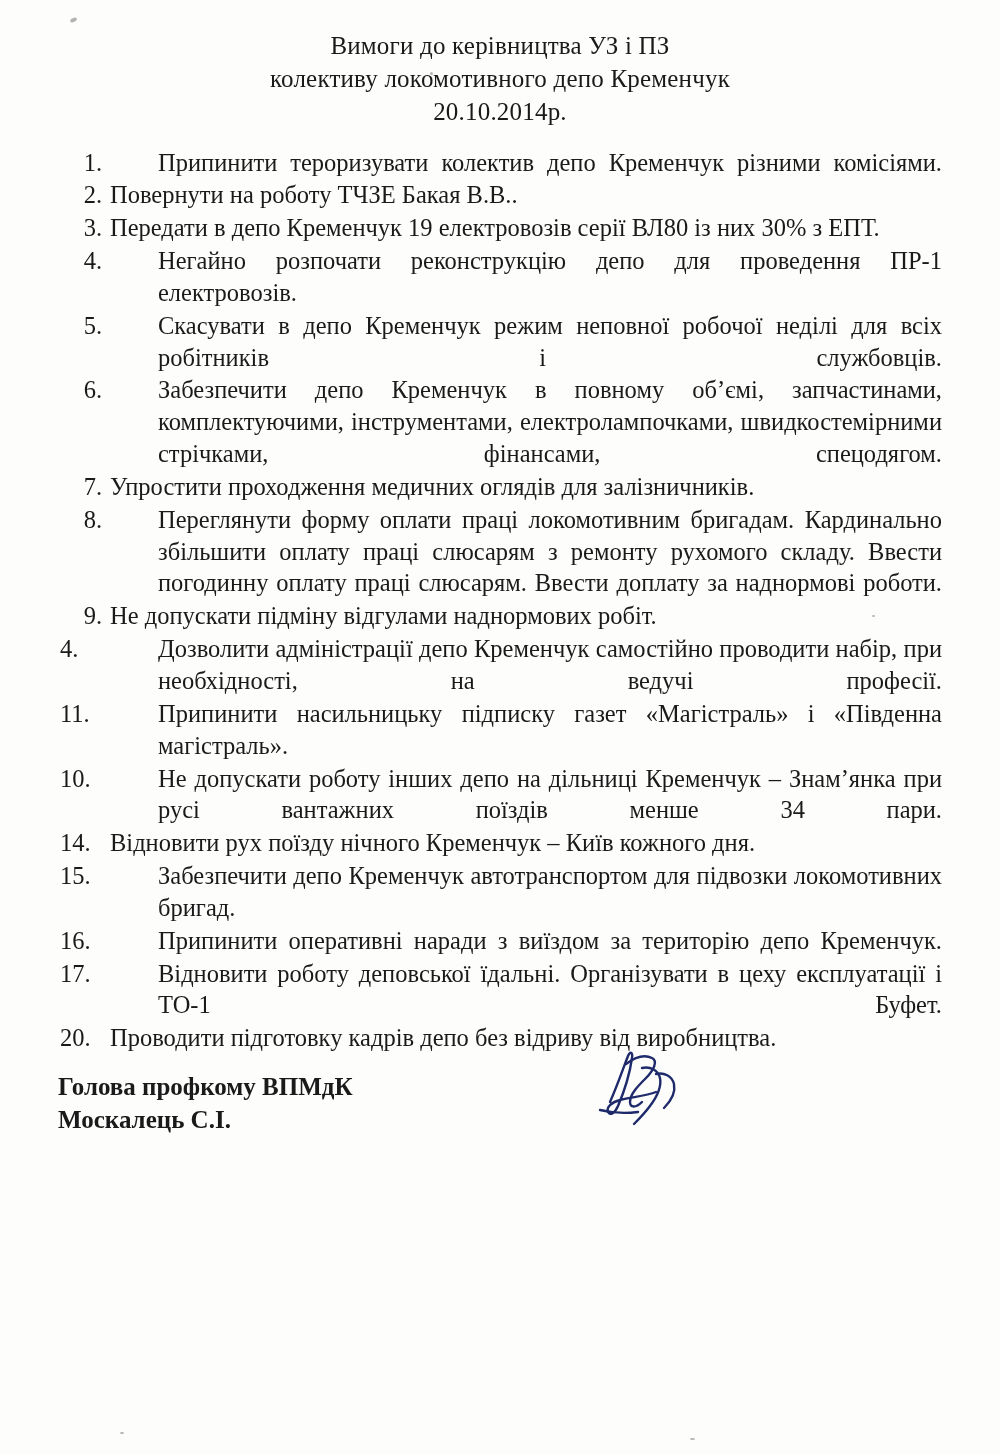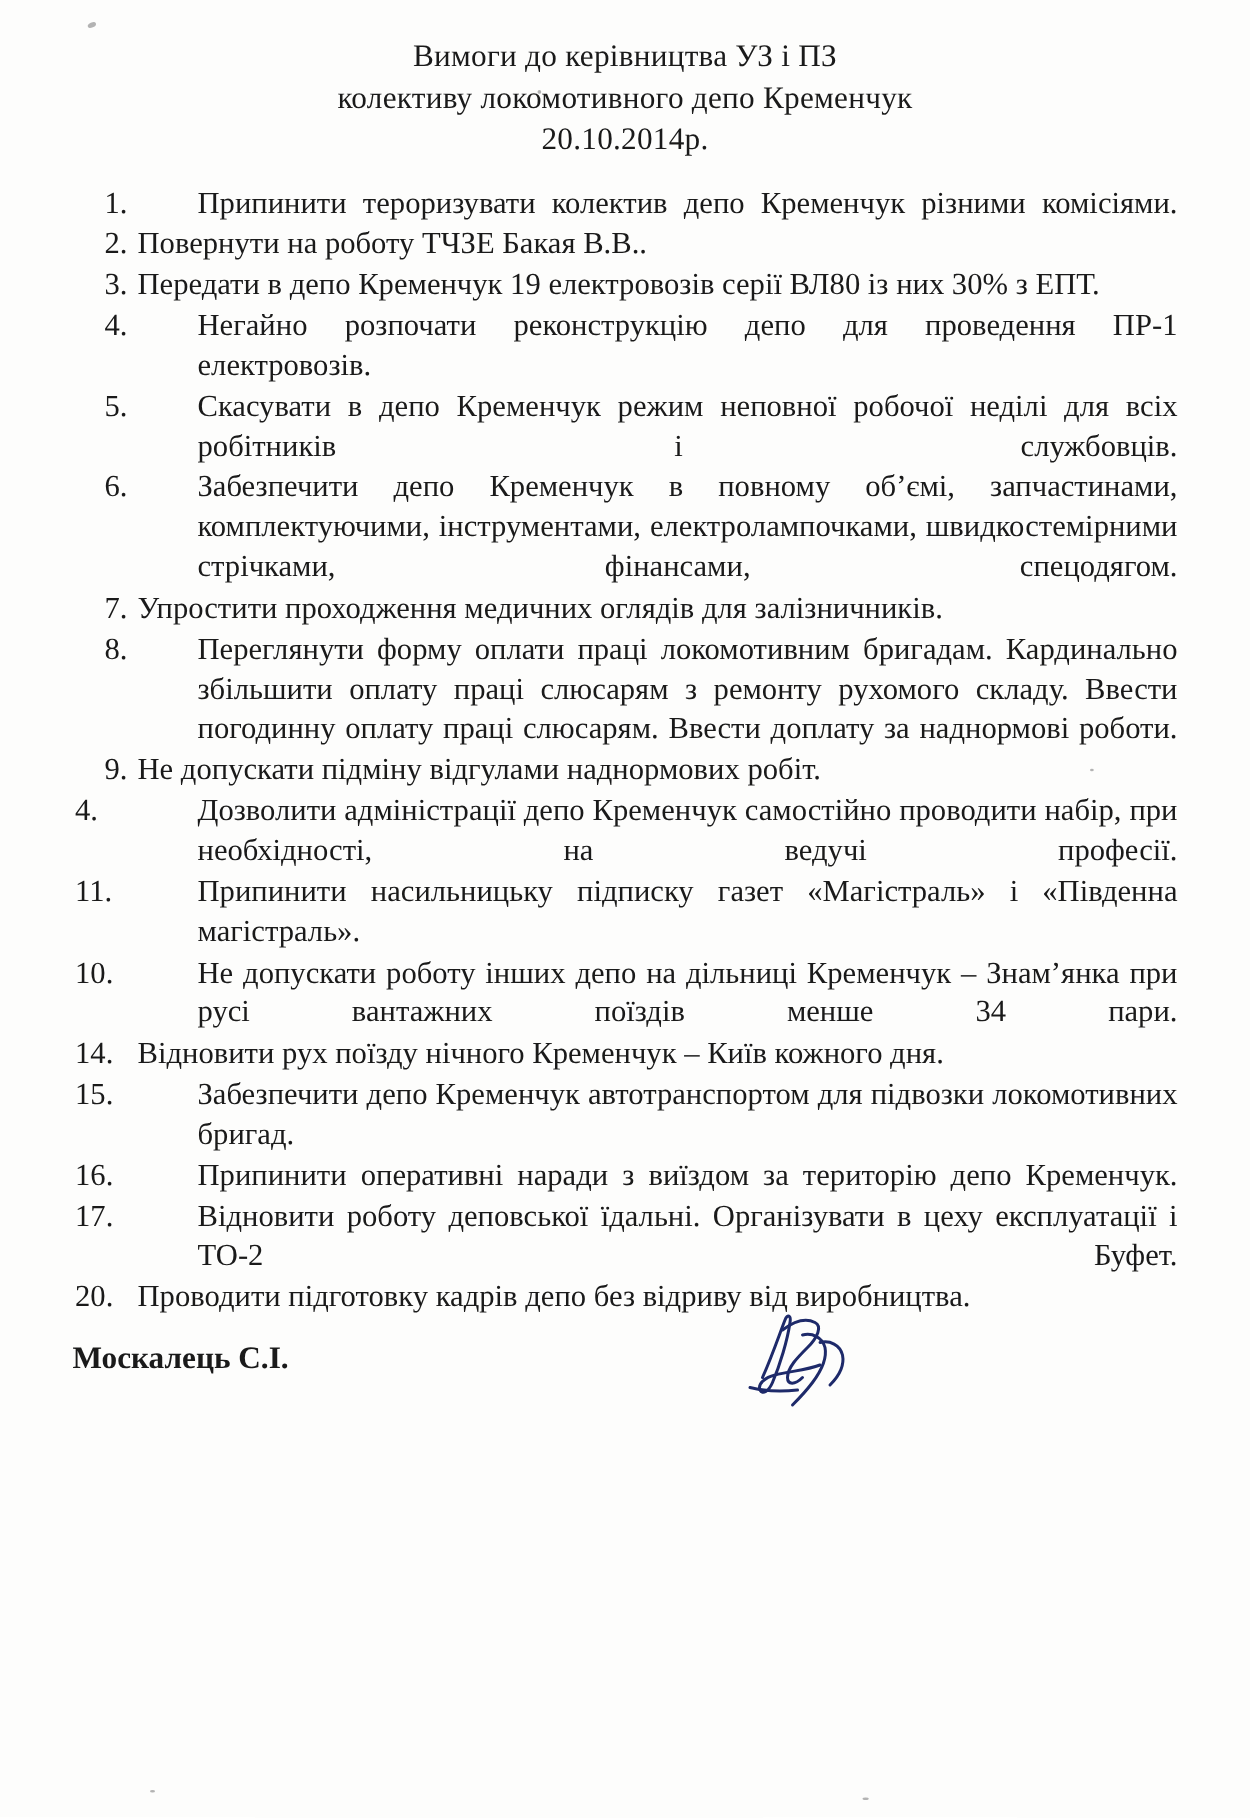--- a/index.html
+++ b/index.html
@@ -177,29 +177,30 @@
     <li class="item wide">
       <span class="num">15.</span>
       <span class="txt spread">Забезпечити депо Кременчук автотранспортом для підвозки локомотивних бригад.</span>
     </li>
     <li class="item wide">
       <span class="num">16.</span>
       <span class="txt spread">Припинити оперативні наради з виїздом за територію депо Кременчук.</span>
     </li>
     <li class="item wide">
       <span class="num">17.</span>
-      <span class="txt spread">Відновити роботу деповської їдальні. Організувати в цеху експлуатації  і ТО-2 Буфет.</span>
+      <span class="txt spread">Відновити роботу деповської їдальні. Організувати в цеху експлуатації  і ТО-1 Буфет.</span>
     </li>
     <li class="item wide">
       <span class="num">20.</span>
       <span class="txt">Проводити підготовку кадрів депо без відриву  від виробництва.</span>
     </li>
   </ol>
 
   <div class="signature">
+    <span class="sig-line">Голова профкому ВПМдК</span>
     <span class="sig-line">Москалець С.І.</span>
 
     <svg class="ink" viewBox="0 0 170 86">
       <g fill="none" stroke="#1e2a6a" stroke-width="2.4" stroke-linecap="round" stroke-linejoin="round">
         <path d="M72 58 C80 40, 86 22, 90 12 C92 7, 95 8, 94 14 C92 28, 86 48, 80 62 C77 69, 72 72, 70 68 C68 63, 74 58, 82 56 C94 53, 108 52, 118 48"></path>
         <path d="M88 20 C96 14, 106 10, 114 14 C120 17, 116 26, 108 34 C100 42, 92 50, 92 58 C92 64, 98 64, 104 58"></path>
         <path d="M104 24 C112 22, 120 26, 122 34 C124 44, 118 54, 112 62 C106 70, 100 76, 96 80"></path>
         <path d="M118 30 C126 28, 134 32, 136 40 C138 50, 132 58, 126 64"></path>
         <path d="M62 66 C70 68, 84 70, 100 68"></path>
       </g>

